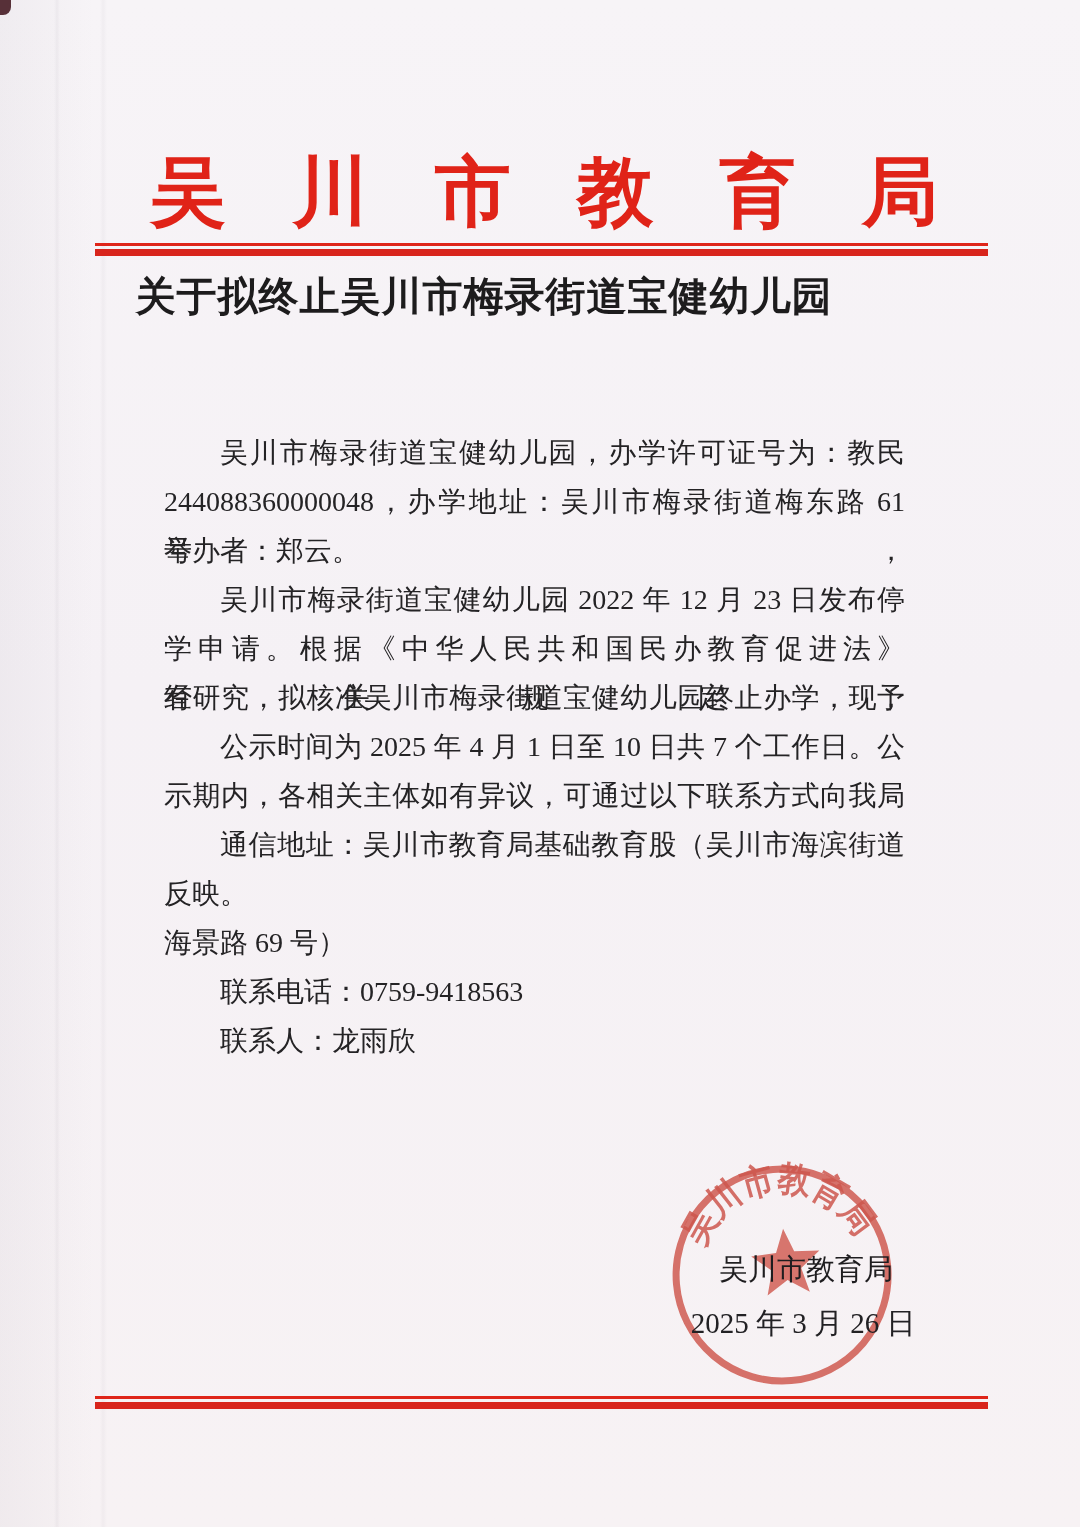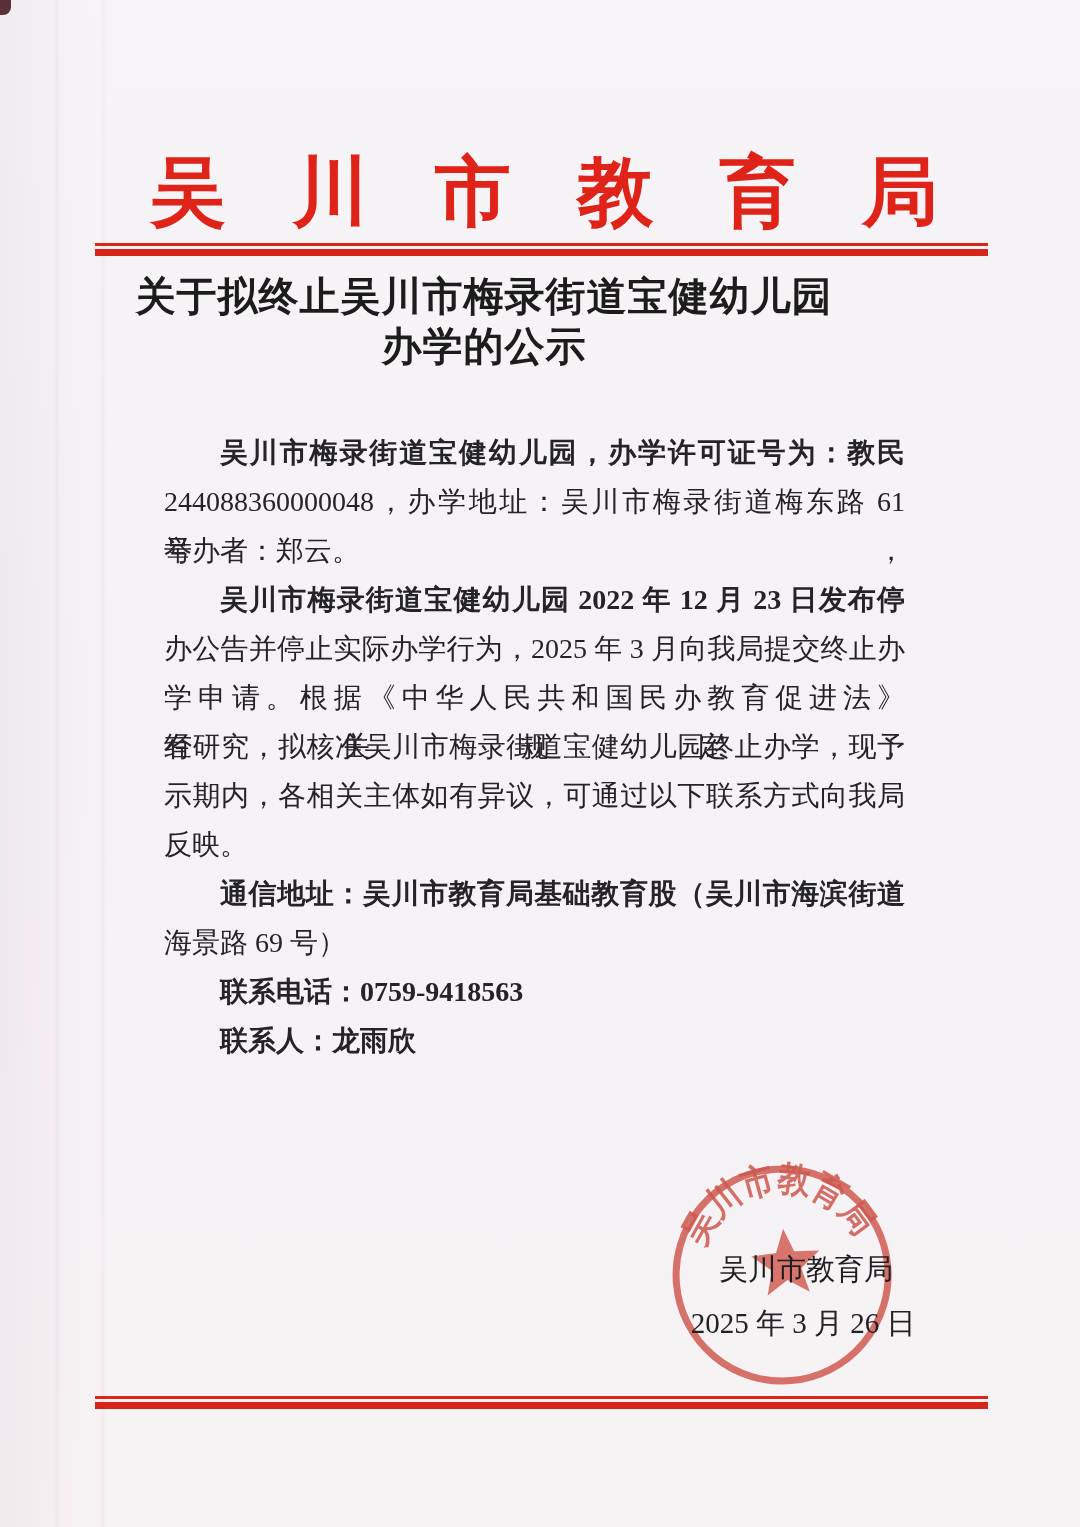--- a/index.html
+++ b/index.html
@@ -51,21 +51,21 @@
   .doc-body {
     position: absolute; left: 164px; top: 428px; width: 741px;
     color: #242325; font-size: 28px;
   }
   .body-line {
     height: 49px; line-height: 49px;
     text-align: justify;
     word-break: keep-all;
   }
   .body-line.fill { text-align-last: justify; }
-  .body-line.indent { text-indent: 56px; font-weight: bold; }
+  .body-line.indent { text-indent: 56px; }
   .sig-org {
     position: absolute; left: 698px; top: 1249px; width: 216px;
     text-align: center; font-size: 29px; color: #1e1d1f; line-height: 40px;
     white-space: nowrap;
   }
   .sig-date {
     position: absolute; left: 679px; top: 1303px; width: 248px;
     text-align: center; font-size: 29px; color: #222124; line-height: 40px;
     white-space: nowrap;
   }
@@ -94,34 +94,33 @@
     </div>
 
   <div class="rule rule-top">
     <div class="thin"></div>
     <div class="gapline"></div>
     <div class="thick"></div>
   </div>
 
   <div class="doc-title">
     <div>关于拟终止吴川市梅录街道宝健幼儿园</div>
-    <div>办学的公示</div>
   </div>
 
   <div class="doc-body" id="doc-body">
       <div class="body-line indent fill">吴川市梅录街道宝健幼儿园，办学许可证号为：教民</div>
       <div class="body-line fill">244088360000048，办学地址：吴川市梅录街道梅东路 61 号，</div>
       <div class="body-line">举办者：郑云。</div>
       <div class="body-line indent fill">吴川市梅录街道宝健幼儿园 2022 年 12 月 23 日发布停</div>
-      <div class="body-line fill">办公告并停止实际办学行为，2025 年 3 月向我局提交终止办</div>
       <div class="body-line fill">学申请。根据《中华人民共和国民办教育促进法》有关规定，</div>
       <div class="body-line fill">经研究，拟核准吴川市梅录街道宝健幼儿园终止办学，现予</div>
+      <div class="body-line indent fill">公示时间为 2025 年 4 月 1 日至 10 日共 7 个工作日。公</div>
       <div class="body-line fill">示期内，各相关主体如有异议，可通过以下联系方式向我局</div>
+      <div class="body-line indent fill">通信地址：吴川市教育局基础教育股（吴川市海滨街道</div>
       <div class="body-line">反映。</div>
-      <div class="body-line indent fill">通信地址：吴川市教育局基础教育股（吴川市海滨街道</div>
       <div class="body-line">海景路 69 号）</div>
       <div class="body-line indent">联系电话：0759-9418563</div>
       <div class="body-line indent">联系人：龙雨欣</div>
     </div>
 
   <svg class="seal" viewBox="0 0 232 232" xmlns="http://www.w3.org/2000/svg">
     <defs>
       <path id="sealArc" d="M 38.9 87 A 82 82 0 0 1 193.1 87" fill="none"></path>
     </defs>
     <circle cx="116" cy="117" r="106" fill="none" stroke="#cb4a40" stroke-width="7" stroke-opacity="0.85"></circle>

